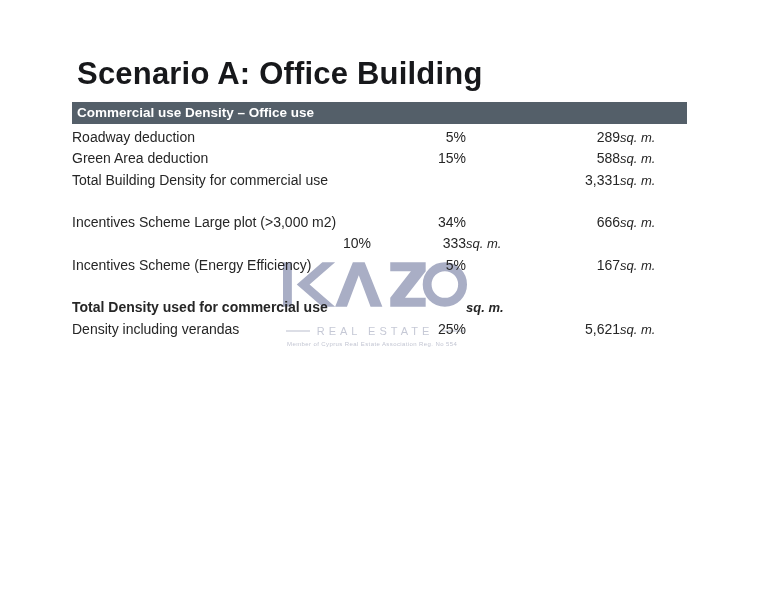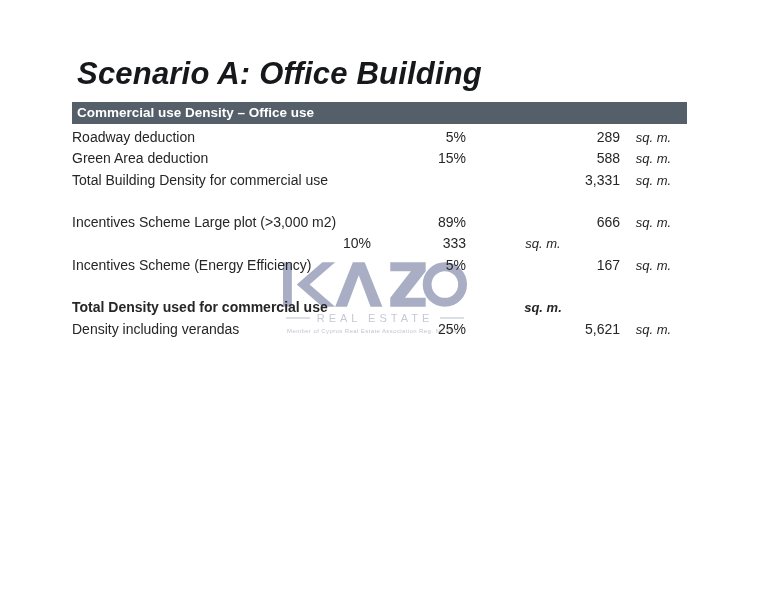--- a/index.html
+++ b/index.html
@@ -19,21 +19,21 @@
     background:#ffffff;
     overflow:hidden;
     font-family:"Liberation Sans",sans-serif;
     margin:0 auto;
   }
   .page-title{
     position:absolute;left:77px;top:56px;
     font-size:31px;font-weight:bold;
     color:var(--title-color);
     letter-spacing:0.2px;
-    margin:0;white-space:nowrap;font-style:italic;
+    margin:0;white-space:nowrap;
   }
   
   .density-table{
     position:absolute;left:72px;top:102px;width:615px;z-index:2;
   }
   .table-header{
     height:22px;line-height:22px;
     background:var(--header-bg);
     color:var(--header-text);
     font-weight:bold;font-size:13.5px;
@@ -45,34 +45,34 @@
     display:grid;
     grid-template-columns:299px 95px 154px 67px;
     height:21.3px;line-height:21.3px;
     font-size:14px;color:var(--body-text);
     white-space:nowrap;
   }
   .trow .cell{overflow:visible;}
   .cell.pct{text-align:right;}
   .cell.val{text-align:right;}
   .cell.unit{
-    text-align:center;
+    text-align:left;
     font-style:italic;font-size:13px;
   }
   .trow.bold .cell.label,
   .trow.bold .cell.val,
   .trow.bold .cell.unit{font-weight:bold;}
   .spacer-row{height:21.3px;}
   
   .watermark{
     position:absolute;left:283px;top:262px;width:225px;z-index:1;
   }
   .kazo-logo{display:block;width:184px;height:45px;}
   .wm-subtitle-row{
-    width:184px;margin-top:5px;
+    width:184px;margin-top:18px;
     display:flex;align-items:center;justify-content:center;gap:7px;
   }
   .wm-subtitle{
     color:var(--wm-sub);
     font-size:11px;letter-spacing:4px;
     white-space:nowrap;
   }
   .wm-line{flex:0 0 24px;height:2px;background:var(--wm-line);}
   .wm-registration{
     margin-top:4px;margin-left:4px;
@@ -127,21 +127,21 @@
   </div>
         <div class="trow">
     <span class="cell label">Total Building Density for commercial use</span>
     <span class="cell pct"></span>
     <span class="cell val">3,331</span>
     <span class="cell unit">sq. m.</span>
   </div>
         <div class="spacer-row"></div>
         <div class="trow">
     <span class="cell label">Incentives Scheme Large plot (&gt;3,000 m2)</span>
-    <span class="cell pct">89%</span>
+    <span class="cell pct">34%</span>
     <span class="cell val">666</span>
     <span class="cell unit">sq. m.</span>
   </div>
         <div class="trow">
     <span class="cell pct">10%</span>
     <span class="cell val">333</span>
     <span class="cell unit">sq. m.</span>
   </div>
         <div class="trow">
     <span class="cell label">Incentives Scheme (Energy Efficiency)</span>

